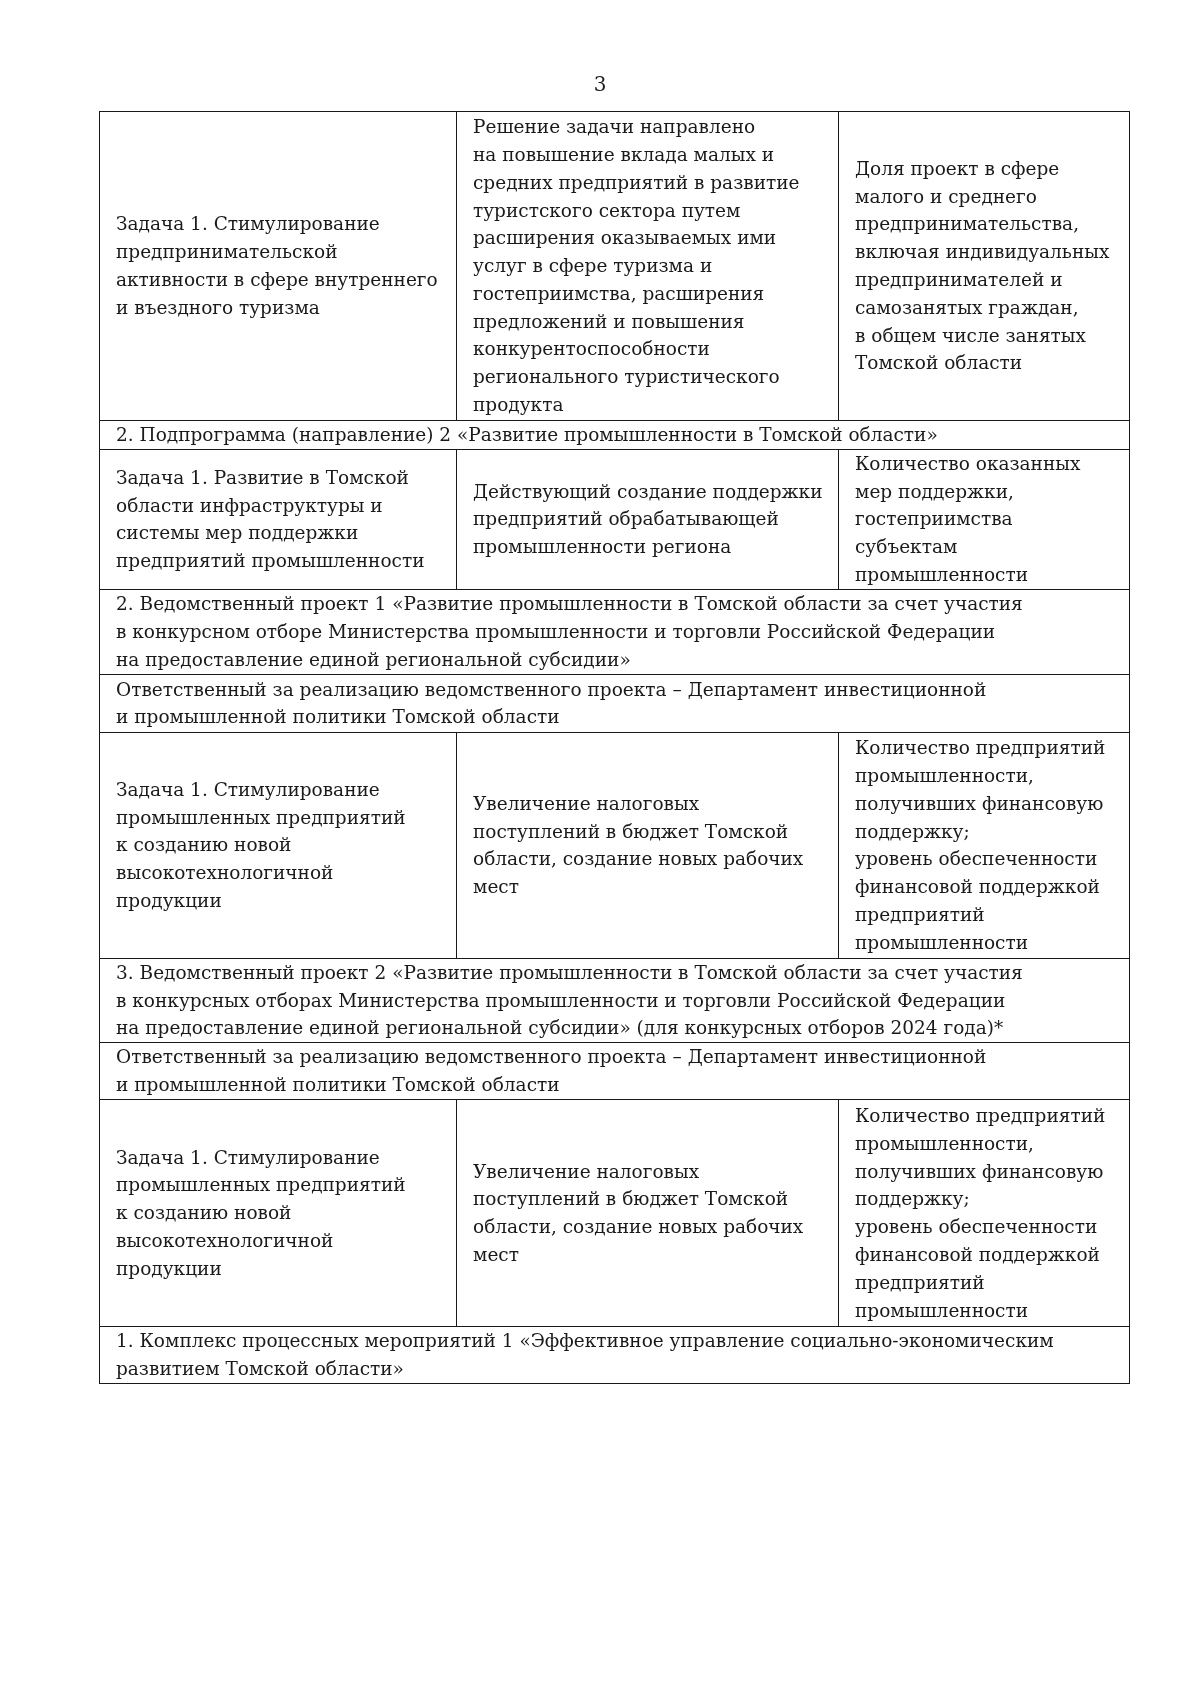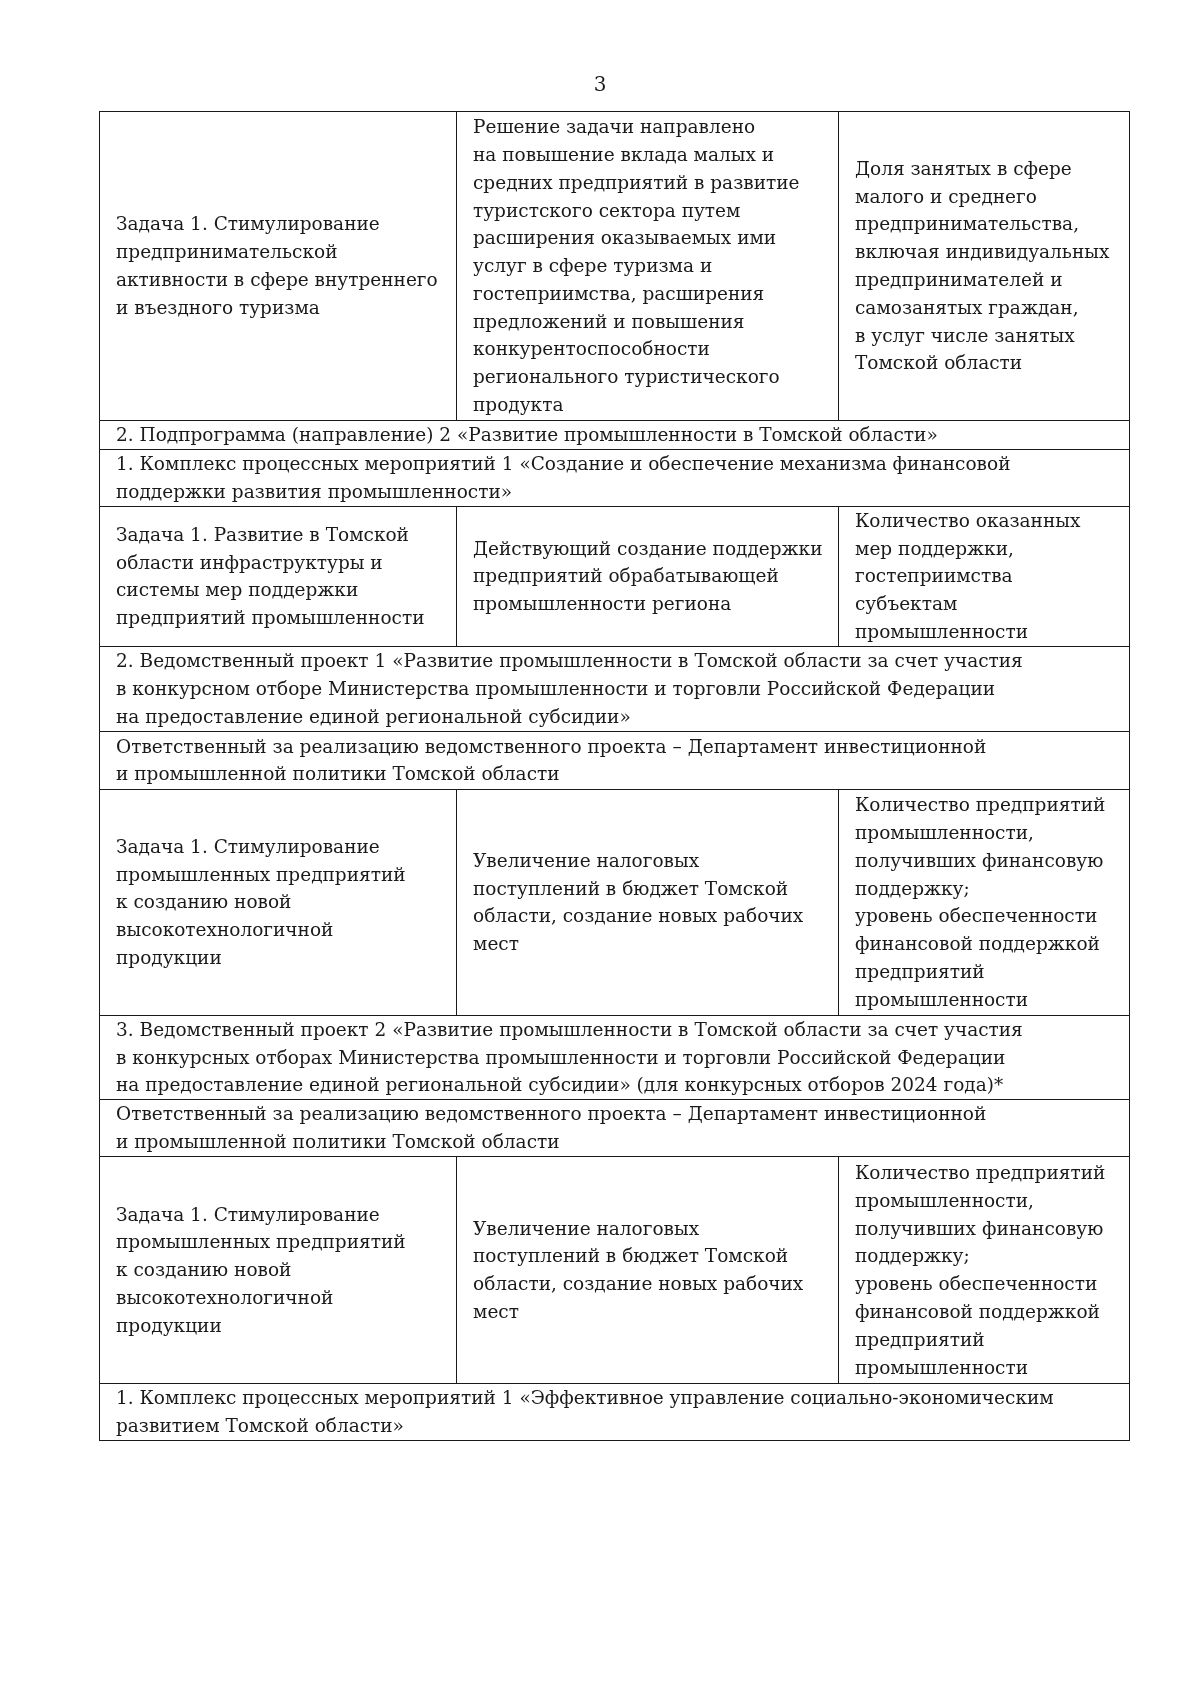--- a/index.html
+++ b/index.html
@@ -56,43 +56,37 @@
       <span class="line">туристского сектора путем</span>
       <span class="line">расширения оказываемых ими</span>
       <span class="line">услуг в сфере туризма и</span>
       <span class="line">гостеприимства, расширения</span>
       <span class="line">предложений и повышения</span>
       <span class="line">конкурентоспособности</span>
       <span class="line">регионального туристического</span>
       <span class="line">продукта</span>
     </td>
     <td>
-      <span class="line">Доля занятых в сфере</span>
+      <span class="line">Доля проект в сфере</span>
       <span class="line">малого и среднего</span>
       <span class="line">предпринимательства,</span>
       <span class="line">включая индивидуальных</span>
       <span class="line">предпринимателей и</span>
       <span class="line">самозанятых граждан,</span>
-      <span class="line">в услуг числе занятых</span>
+      <span class="line">в общем числе занятых</span>
       <span class="line">Томской области</span>
     </td>
   </tr>
 
   <tr style="height:28px">
     <td colspan="3" class="span">
       <span class="line">2. Подпрограмма (направление) 2 «Развитие промышленности в Томской области»</span>
     </td>
   </tr>
 
-  <tr style="height:57px">
-    <td colspan="3" class="span">
-      <span class="line">1. Комплекс процессных мероприятий 1 «Создание и обеспечение механизма финансовой</span>
-      <span class="line">поддержки развития промышленности»</span>
-    </td>
-  </tr>
 
 
   <tr style="height:140px">
     <td>
       <span class="line">Задача 1. Развитие в Томской</span>
       <span class="line">области инфраструктуры и</span>
       <span class="line">системы мер поддержки</span>
       <span class="line">предприятий промышленности</span>
     </td>
     <td>

